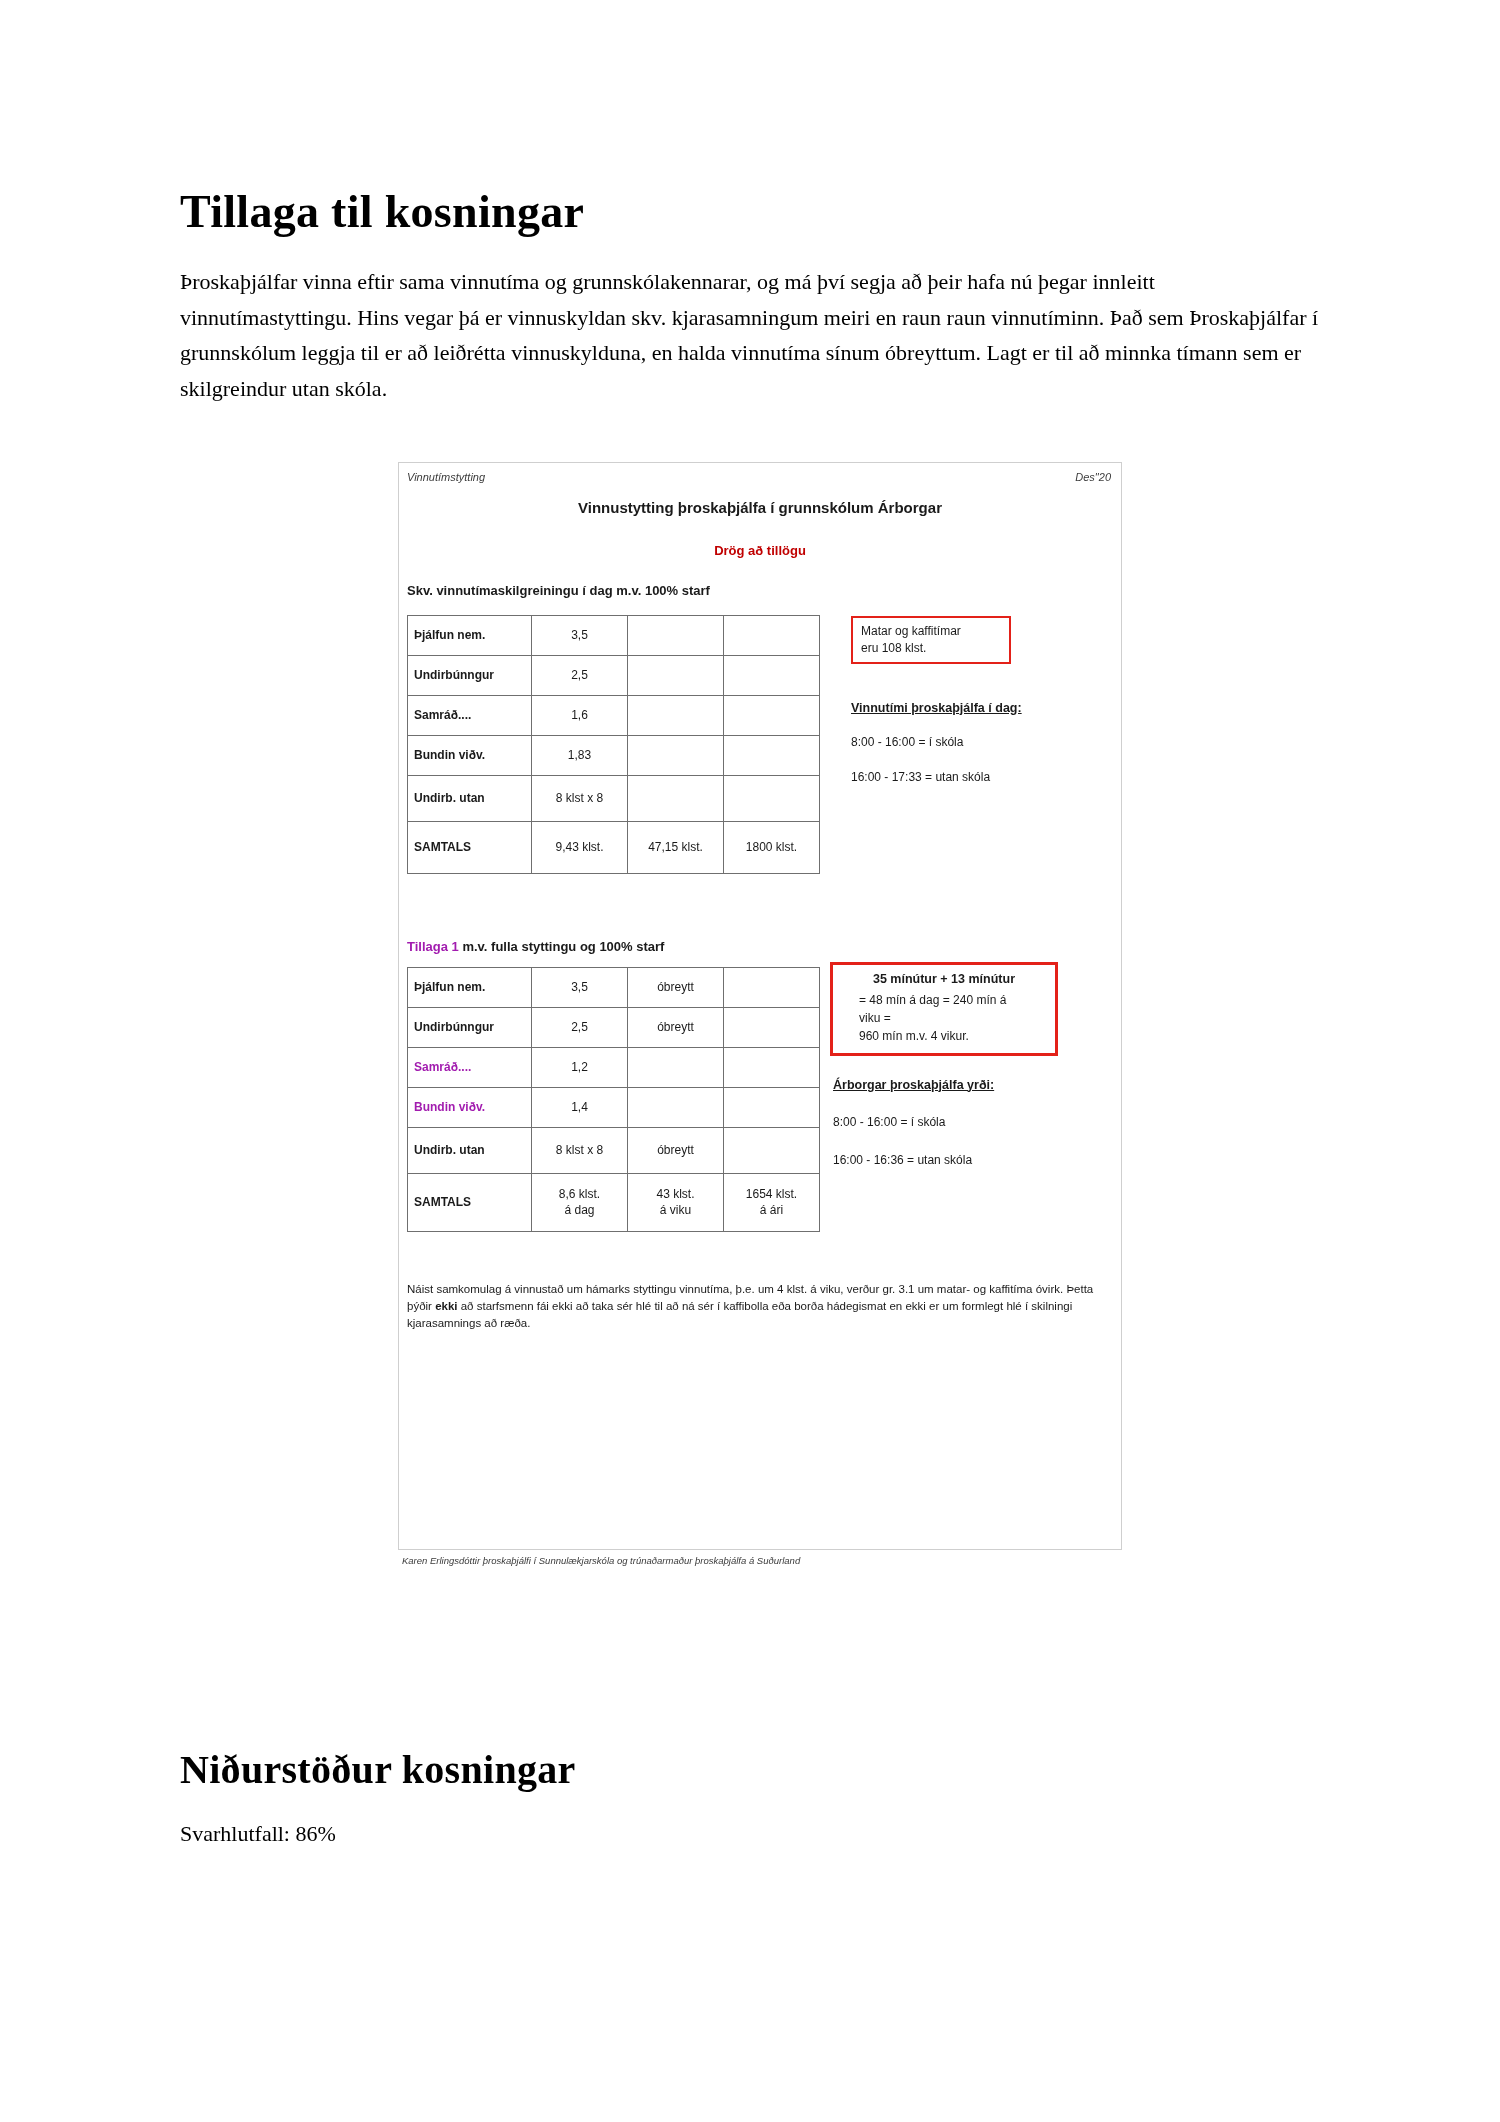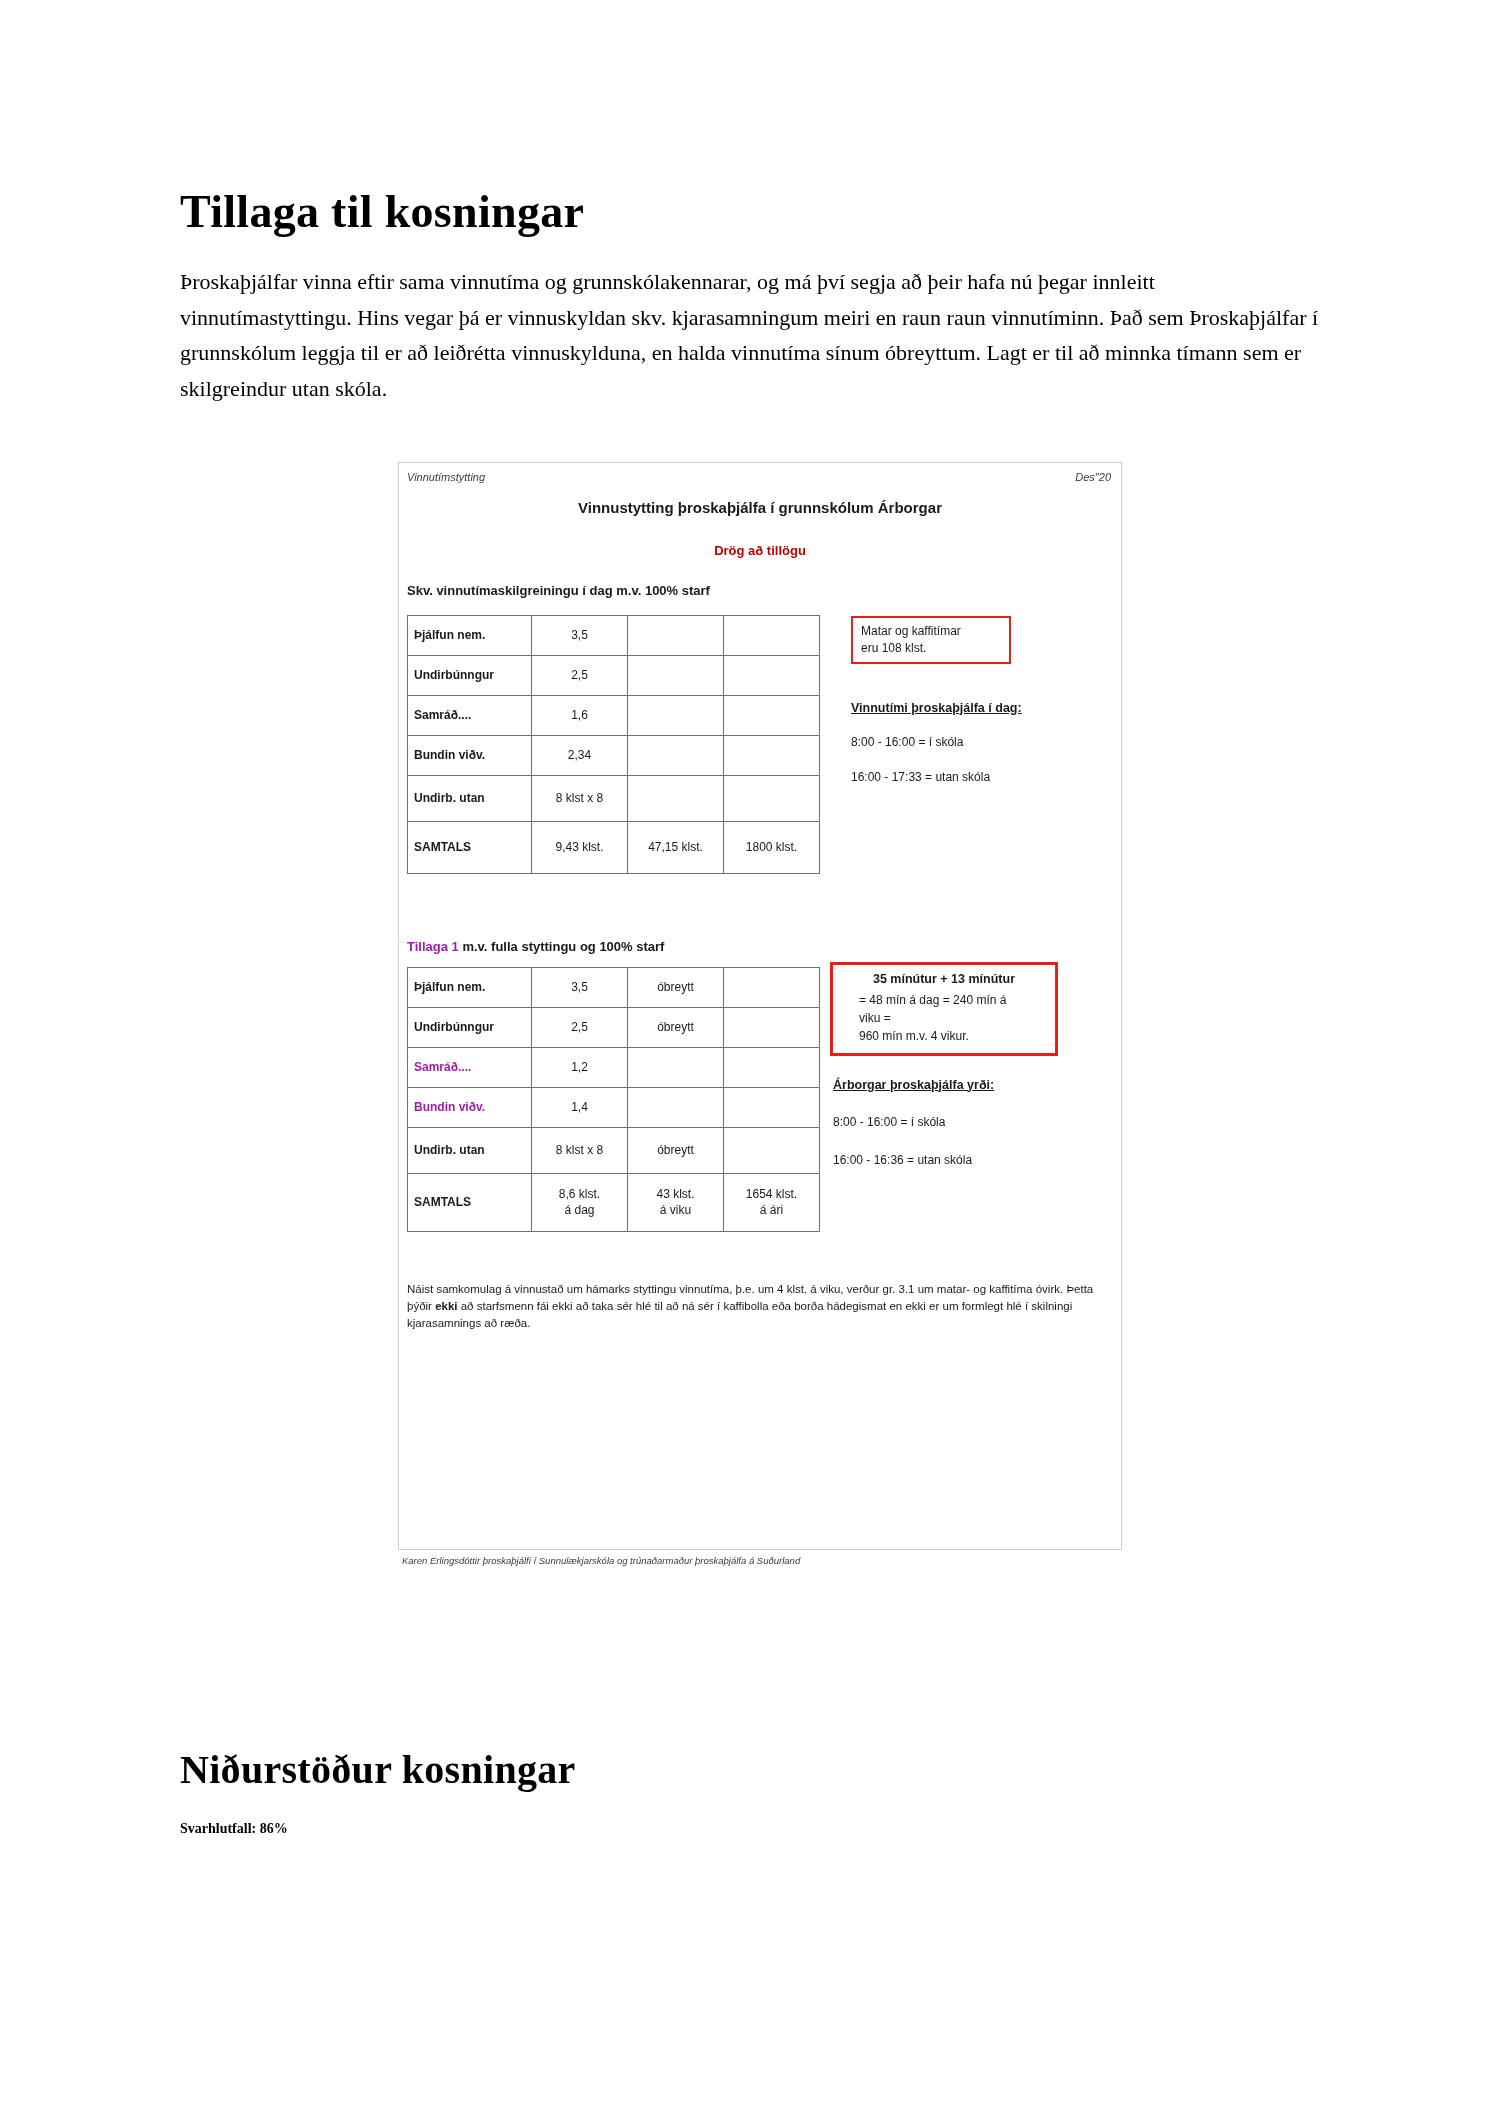--- a/index.html
+++ b/index.html
@@ -77,21 +77,21 @@
   .pos-future1 { left: 434px; top: 652px; }
   .pos-future2 { left: 434px; top: 690px; }
 
   .note { font-size: 11.5px; line-height: 1.5; }
   .pos-note1 { left: 8px; top: 818px; width: 704px; }
   .pos-note2 { left: 8px; top: 908px; width: 704px; }
 
   .caption { font-size: 9.5px; font-style: italic; color: #3a3a3a; margin-top: 5px; padding-left: 4px; }
 
   h2.results-title { font-size: 40px; font-weight: 700; margin: 180px 0 0 0; letter-spacing: 0.3px; }
-  p.results { font-size: 14px; margin: 28px 0 0 0; font-weight: bold; }
+  p.results { font-size: 22px; margin: 28px 0 0 0; }
 </style>
 </head>
 <body>
 
 <div class="content">
 
   <h1 class="main-title">Tillaga til kosningar</h1>
 
   <p class="intro">Þroskaþjálfar vinna eftir sama vinnutíma og grunnskólakennarar, og má því segja að þeir hafa nú þegar innleitt vinnutímastyttingu. Hins vegar þá er vinnuskyldan skv. kjarasamningum meiri en raun raun vinnutíminn. Það sem Þroskaþjálfar í grunnskólum leggja til er að leiðrétta vinnuskylduna, en halda vinnutíma sínum óbreyttum. Lagt er til að minnka tímann sem er skilgreindur utan skóla.</p>
 
@@ -121,21 +121,21 @@
           <td class="val"></td>
         </tr>
         <tr>
           <td class="lbl">Samráð....</td>
           <td class="val">1,6</td>
           <td class="val"></td>
           <td class="val"></td>
         </tr>
         <tr>
           <td class="lbl">Bundin viðv.</td>
-          <td class="val">2,34</td>
+          <td class="val">1,83</td>
           <td class="val"></td>
           <td class="val"></td>
         </tr>
         <tr class="tall">
           <td class="lbl">Undirb. utan</td>
           <td class="val">8 klst x 8</td>
           <td class="val"></td>
           <td class="val"></td>
         </tr>
         <tr class="samtals">

